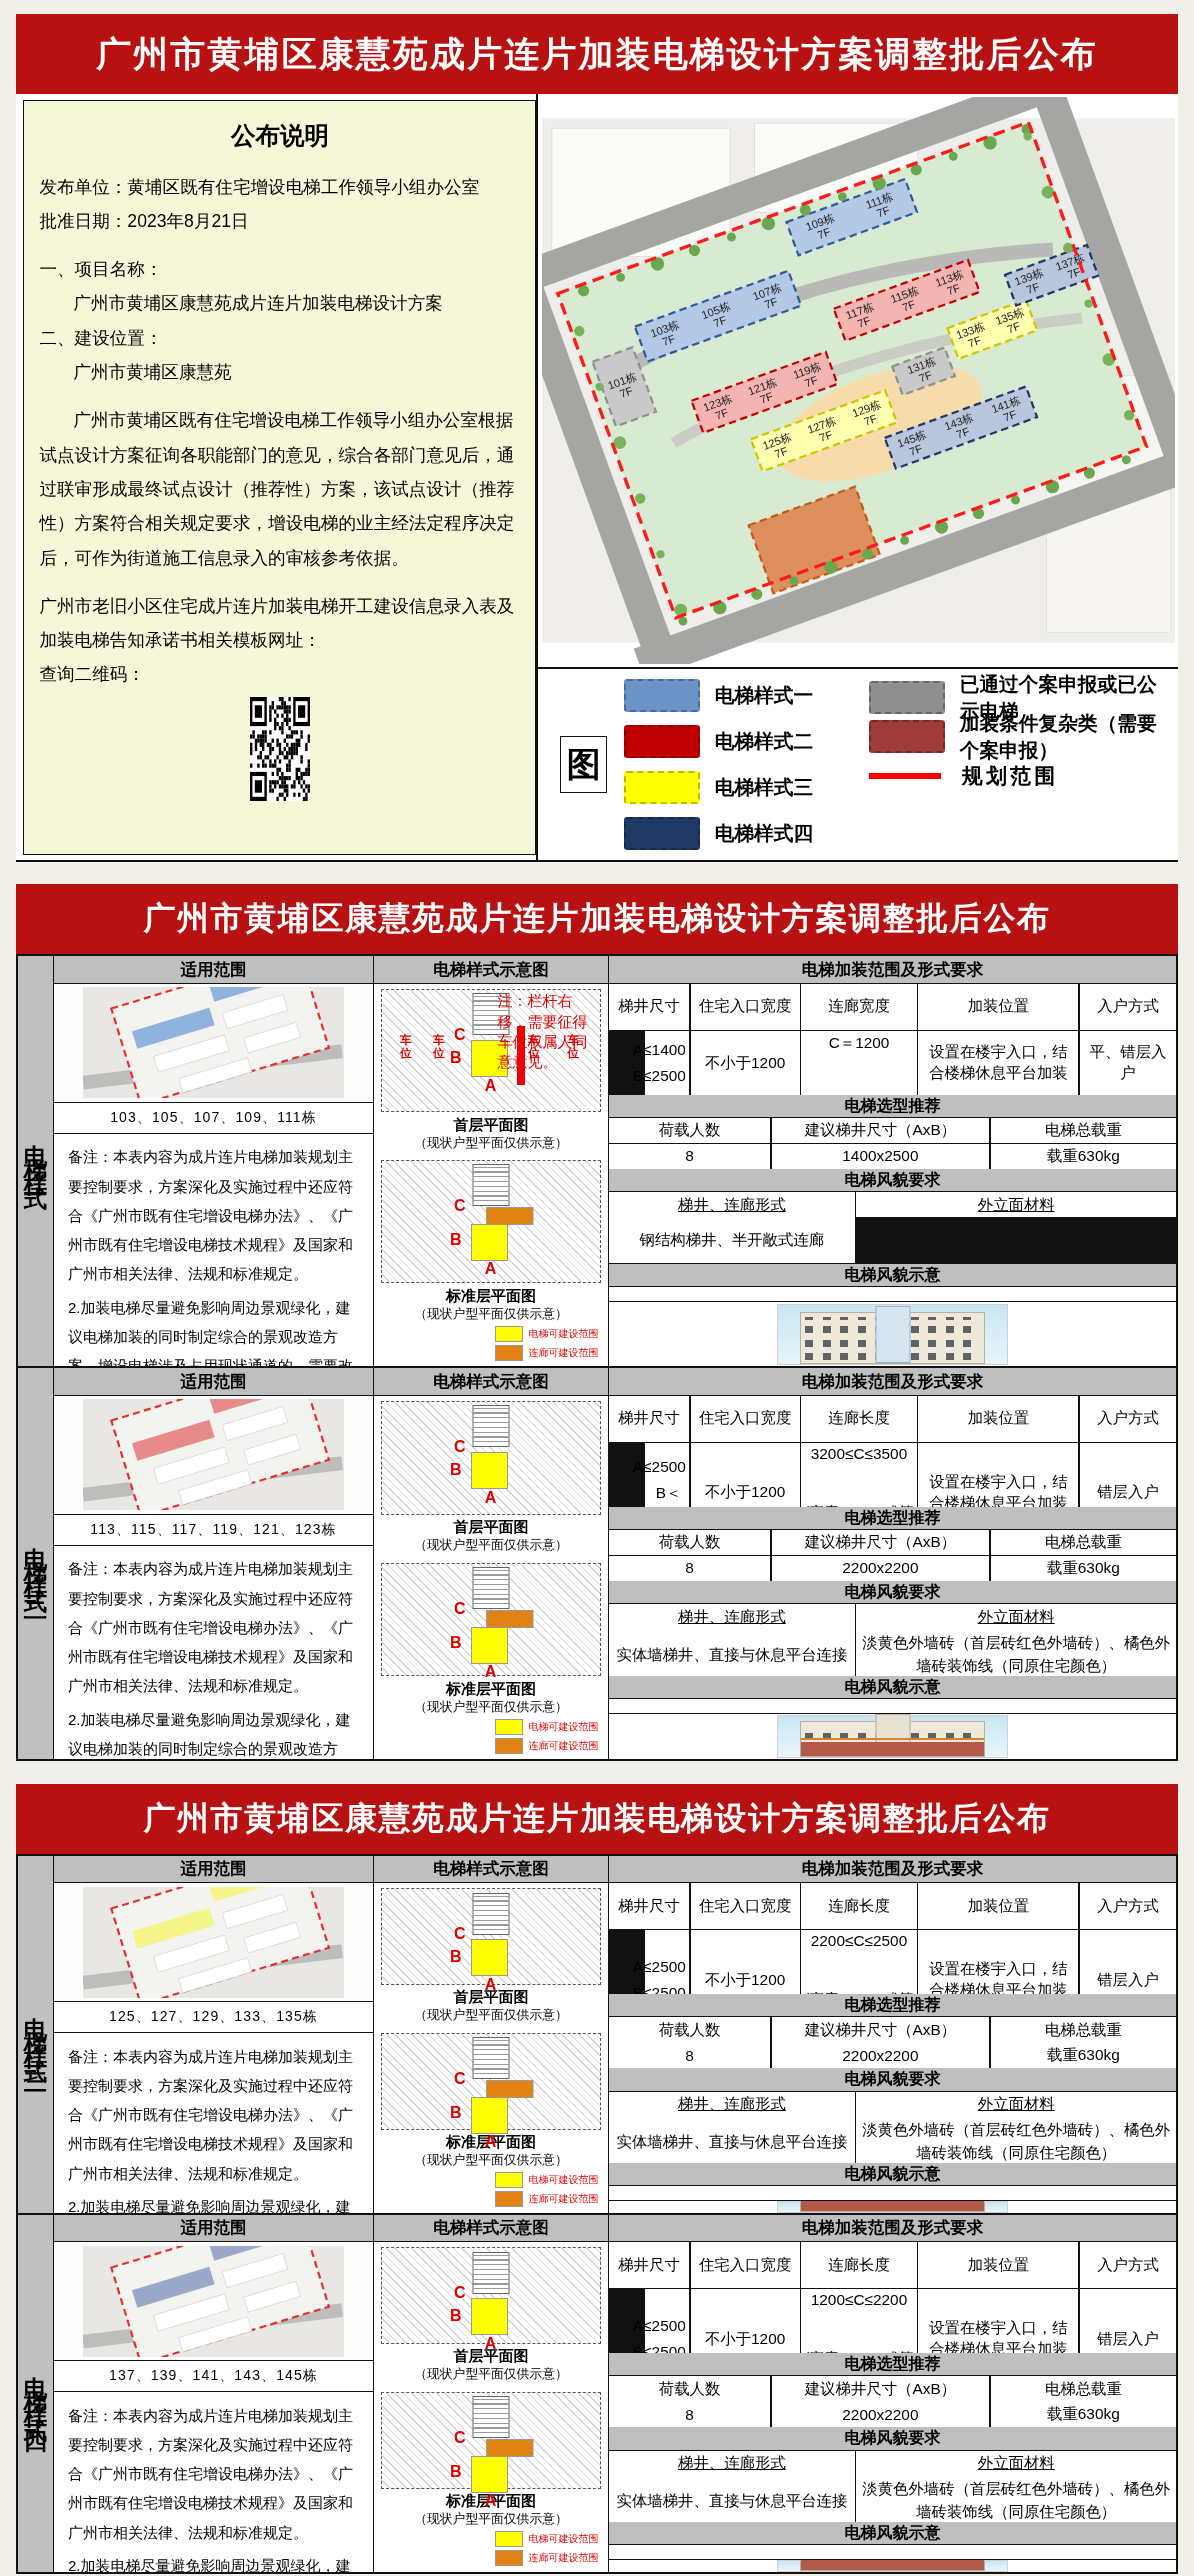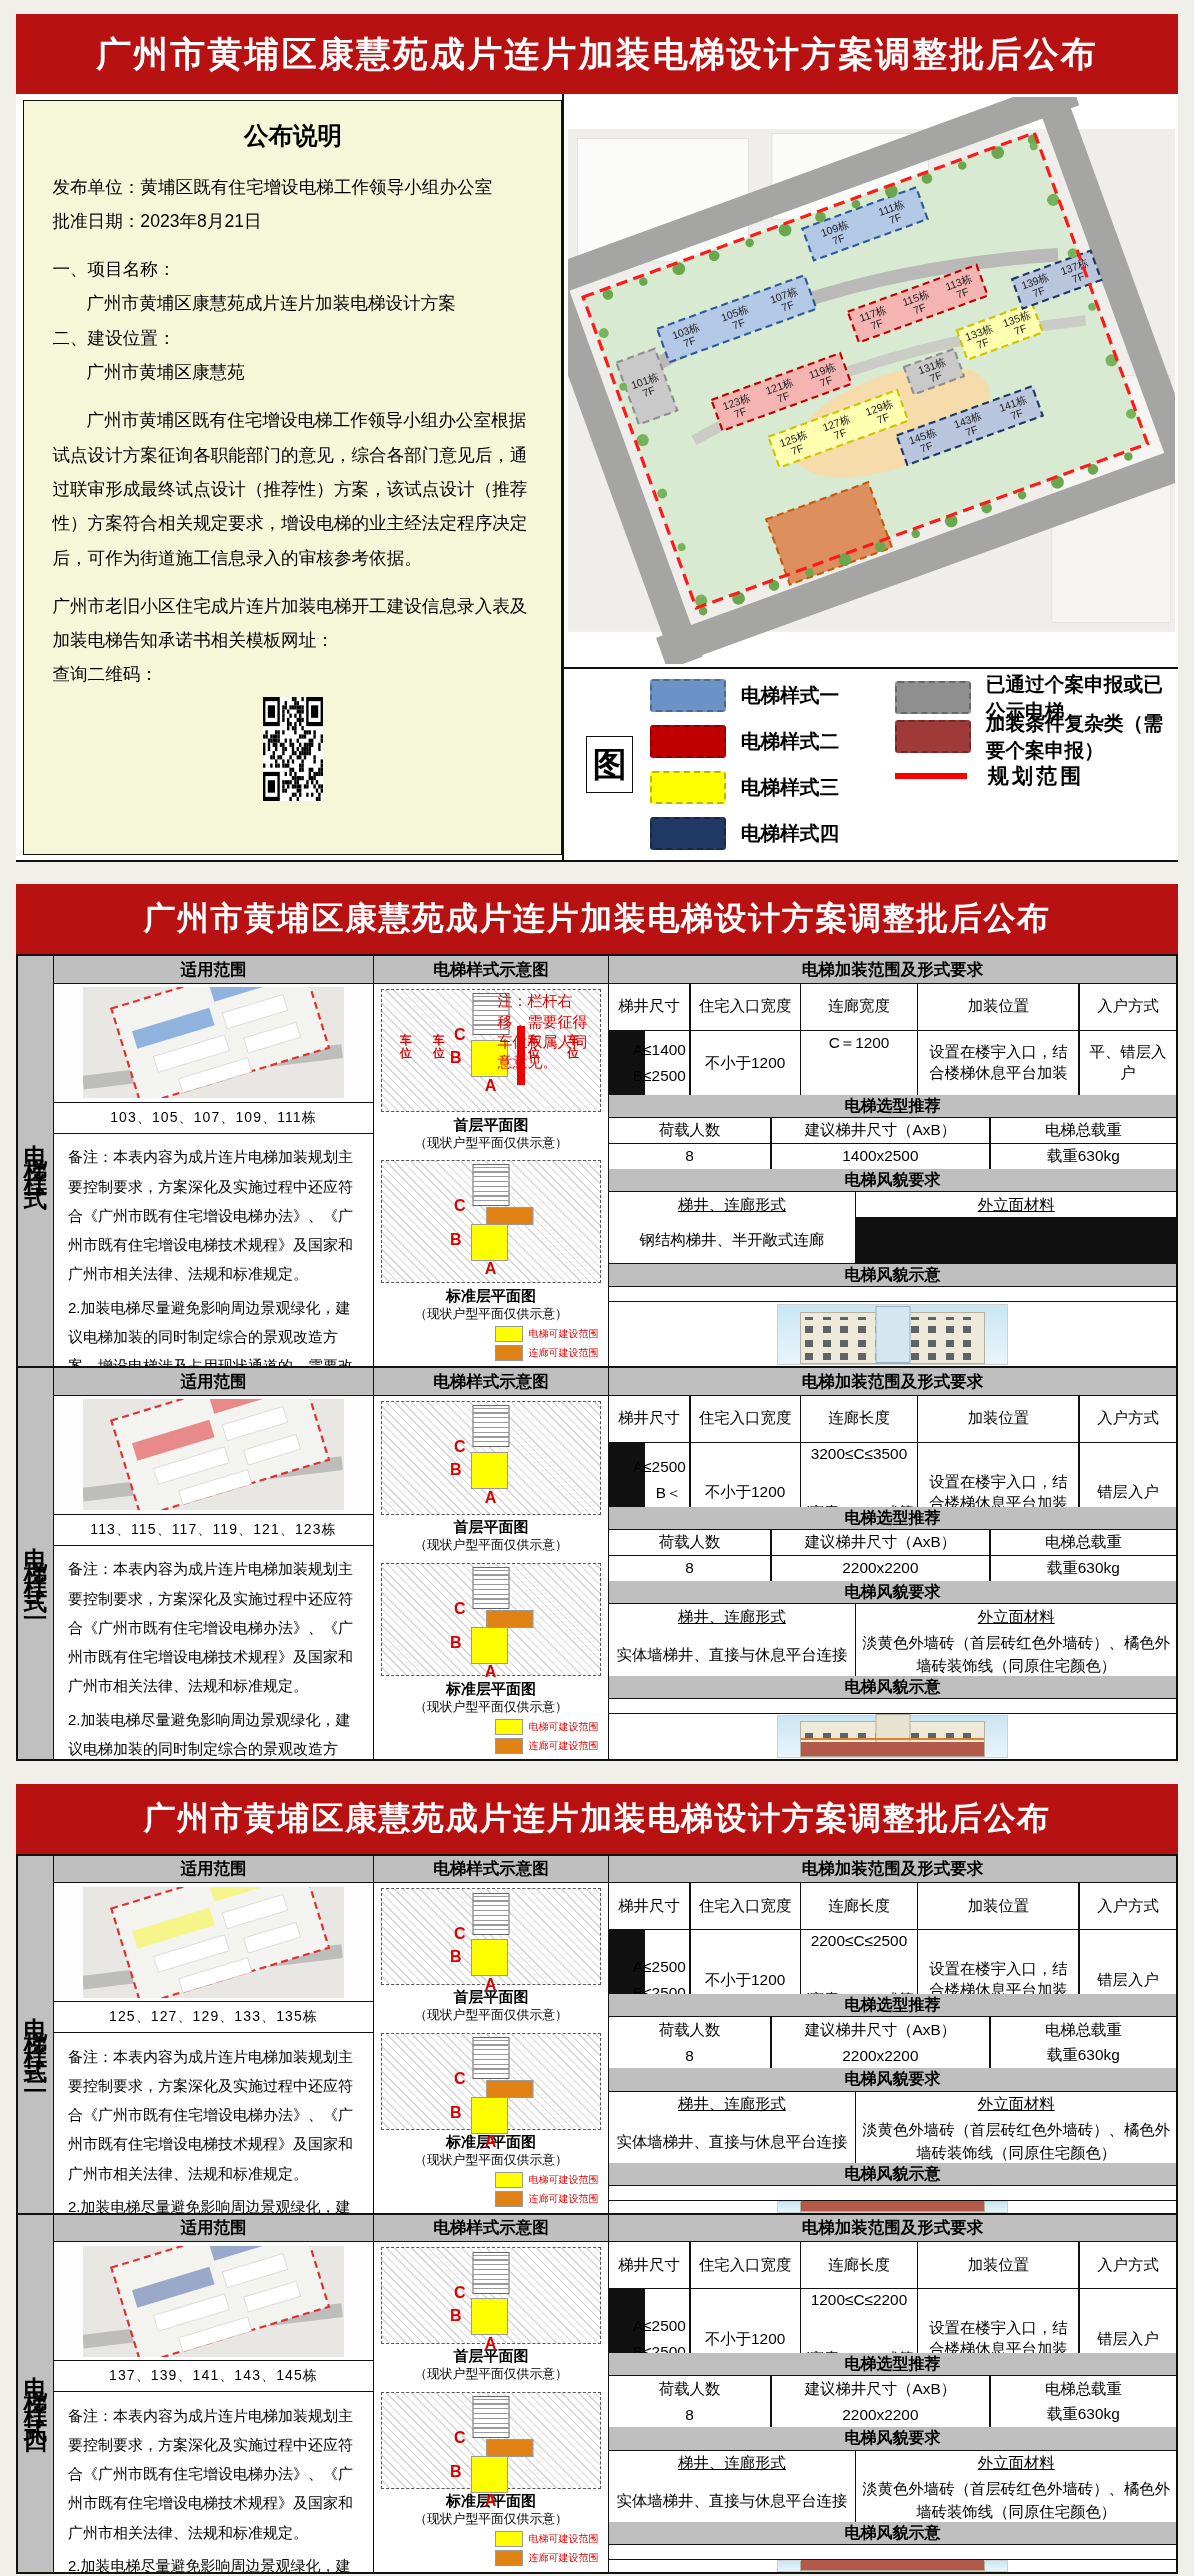--- a/index.html
+++ b/index.html
@@ -4,21 +4,21 @@
 <style>
   html,body{margin:0;padding:0;}
   body{width:1194px;background:#f0efe9;font-family:"Liberation Sans",sans-serif;color:#000;}
   .page{width:1194px;padding:14px 0 12.8px 0;}
   .panel{width:1162px;margin:0 auto 22.3px auto;background:#fff;}
   .red-header{background:#b81112;color:#fff;text-align:center;font-weight:bold;display:flex;align-items:center;justify-content:center;}
   .rh1{height:80px;font-size:35px;letter-spacing:2.1px;}
   .rh2{height:70px;font-size:32px;letter-spacing:1.6px;}
   
   .p1-body{display:flex;height:766px;border-bottom:2.1px solid #111;background:#fff;}
-  .notice{flex:0 0 481px;background:#f6f6d8;border:1.6px solid #111;margin:6.4px 0 5.3px 7.4px;padding:14px 28px;overflow:hidden;}
+  .notice{flex:0 0 481px;background:#f6f6d8;border:1.6px solid #111;margin:6.4px 0 5.3px 7.4px;padding:14px 15px;overflow:hidden;}
   .notice h2{margin:3.2px 0 18px 0;text-align:center;font-size:24.5px;font-weight:bold;}
   .notice p{margin:0;font-size:17.6px;line-height:1.95;}
   .notice .gap{height:14px;}
   .notice .indent{padding-left:34px;}
   .notice .para{text-indent:34px;}
   .notice .url{font-family:"DejaVu Sans Mono",monospace;font-size:16px;word-break:break-all;line-height:1.8;}
   .qr-wrap{text-align:center;margin:5.3px 0;}
   .qr-wrap svg{background:#fff;}
   .map-side{flex:1;border-left:2.1px solid #111;display:flex;flex-direction:column;min-width:0;}
   .site-map{flex:1;padding:3.2px;}

